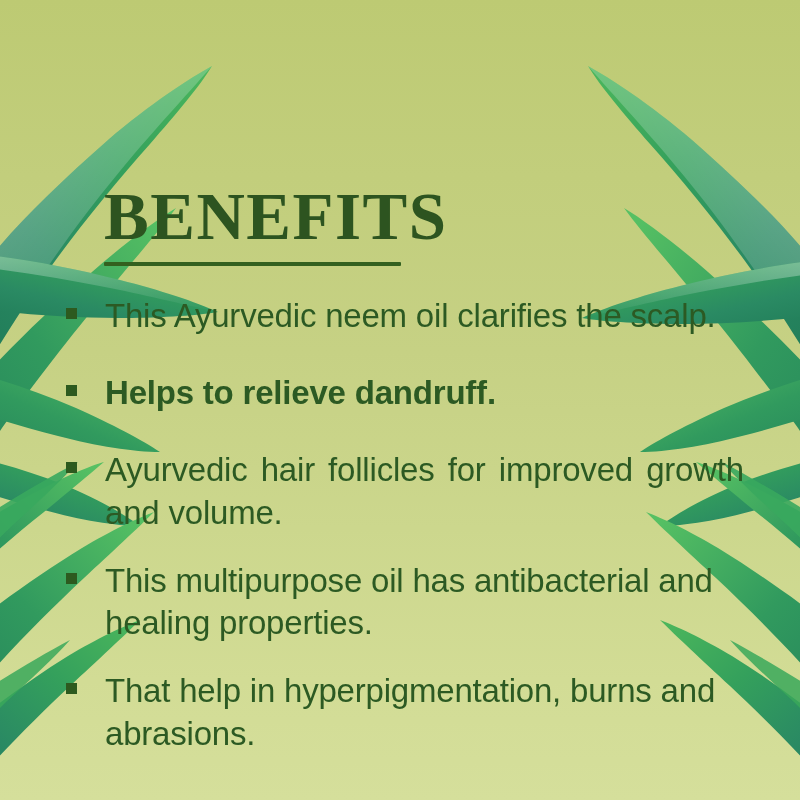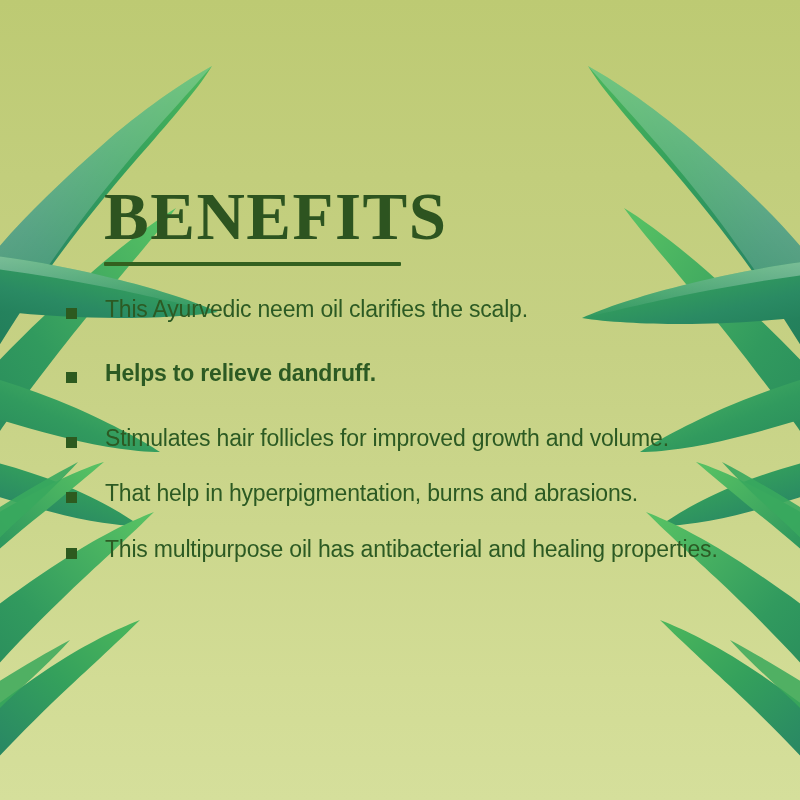--- a/index.html
+++ b/index.html
@@ -94,21 +94,21 @@
     position: absolute;
     left: 2px;
     top: 13px;
     width: 11px;
     height: 11px;
     background: #2d5a1f;
   }
   .bullet-text {
     display: block;
     font-family: "Liberation Sans", sans-serif;
-    font-size: 23px;
+    font-size: 33px;
     line-height: 1.28;
     color: #2c5a23;
     letter-spacing: -0.2px;
     margin: 0;
   }
   .bullet-text.justify {
     text-align: justify;
     text-align-last: left;
   }
   
@@ -246,28 +246,28 @@
         <span class="bullet-text">This Ayurvedic neem oil clarifies the scalp.</span>
       </li>
 
       <li class="bullet-row row-2">
         <span class="bullet-marker"></span>
         <span class="bullet-text">Helps to relieve dandruff.</span>
       </li>
 
       <li class="bullet-row row-3">
         <span class="bullet-marker"></span>
-        <span class="bullet-text justify">Stimulates hair follicles for improved growth and volume.</span>
+        <span class="bullet-text justify">Ayurvedic hair follicles for improved growth and volume.</span>
+      </li>
+
+      <li class="bullet-row row-4">
+        <span class="bullet-marker"></span>
+        <span class="bullet-text">This multipurpose oil has antibacterial and healing properties.</span>
       </li>
 
       <li class="bullet-row row-5">
         <span class="bullet-marker"></span>
         <span class="bullet-text">That help in hyperpigmentation, burns and abrasions.</span>
-      </li>
-
-      <li class="bullet-row row-4">
-        <span class="bullet-marker"></span>
-        <span class="bullet-text">This multipurpose oil has antibacterial and healing properties.</span>
       </li>
 
     </ul>
   </div>
 </div>
 
 </body></html>

